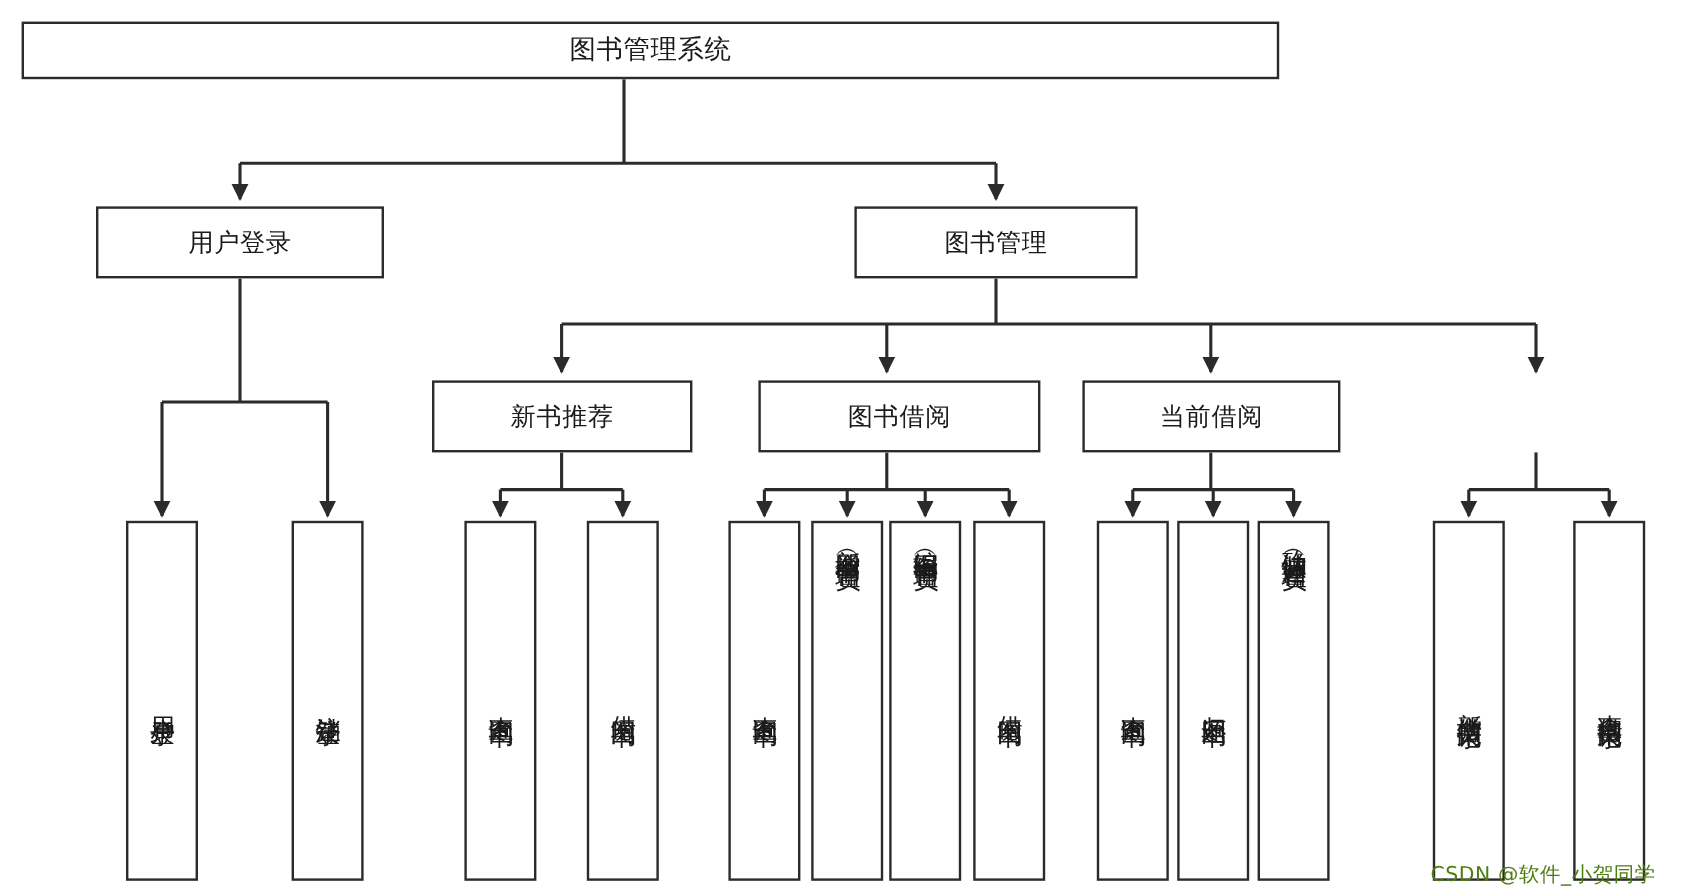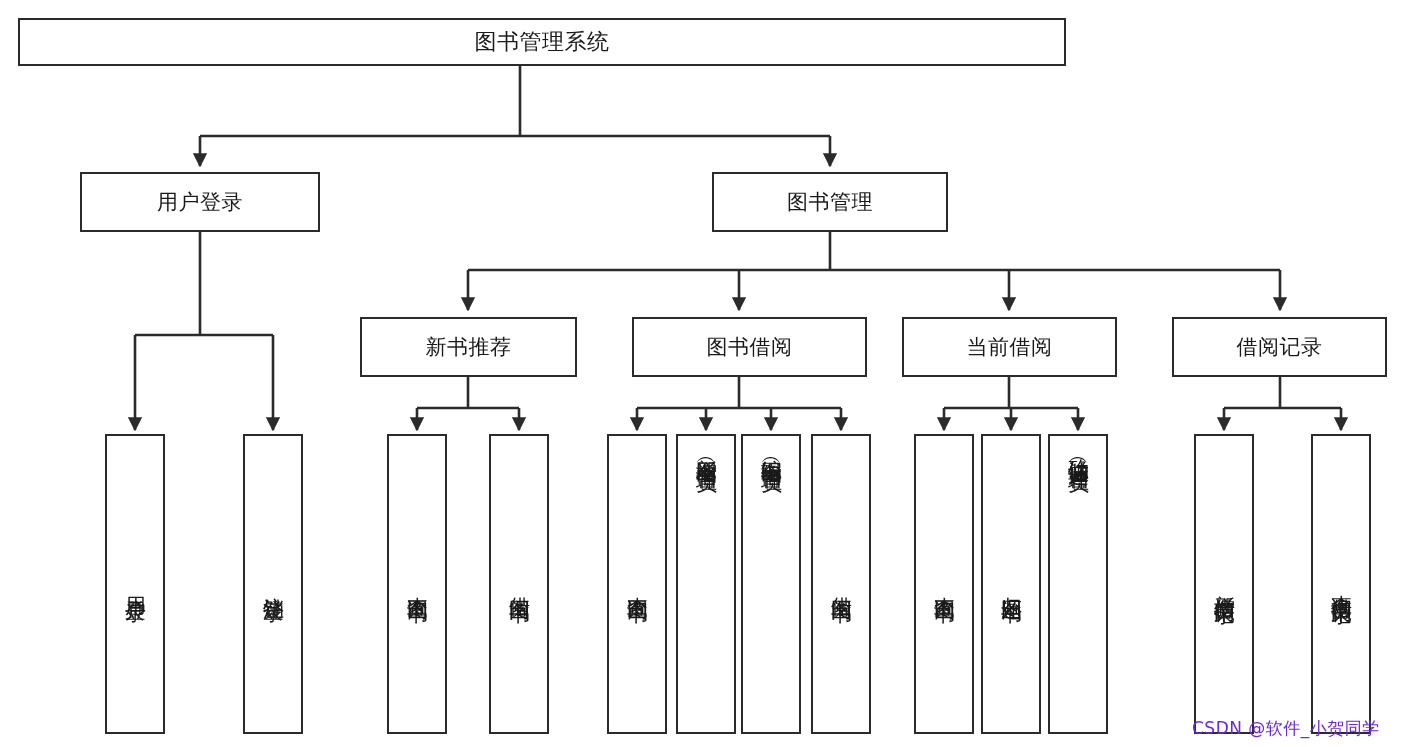--- a/index.html
+++ b/index.html
@@ -66,21 +66,21 @@
     letter-spacing: 2px;
     white-space: nowrap;
   }
   .node.vertical.centered {
     align-items: center;
     padding-top: 0;
   }
   .watermark {
     position: absolute;
     font-size: 17px;
-    color: #6d28d9;
+    color: #4d7c0f;
     white-space: nowrap;
     z-index: 5;
     letter-spacing: 0.5px;
   }
 </style>
 </head>
 <body>
 
 <div id="diagram-root">
 
@@ -151,23 +151,20 @@
   </div>
 
   <div class="node horizontal" style="left:632px; top:317px; width:235px; height:60px;">
     <span class="node-label">图书借阅</span>
   </div>
 
   <div class="node horizontal" style="left:902px; top:317px; width:215px; height:60px;">
     <span class="node-label">当前借阅</span>
   </div>
 
-  <div class="node horizontal" style="left:1172px; top:317px; width:215px; height:60px;">
-    <span class="node-label">借阅记录</span>
-  </div>
 
   <div class="node vertical centered" style="left:105px; top:434px; width:60px; height:300px;">
     <span class="node-label">用户登录</span>
   </div>
 
   <div class="node vertical centered" style="left:243px; top:434px; width:60px; height:300px;">
     <span class="node-label">注销登录</span>
   </div>
 
   <div class="node vertical centered" style="left:387px; top:434px; width:60px; height:300px;">

